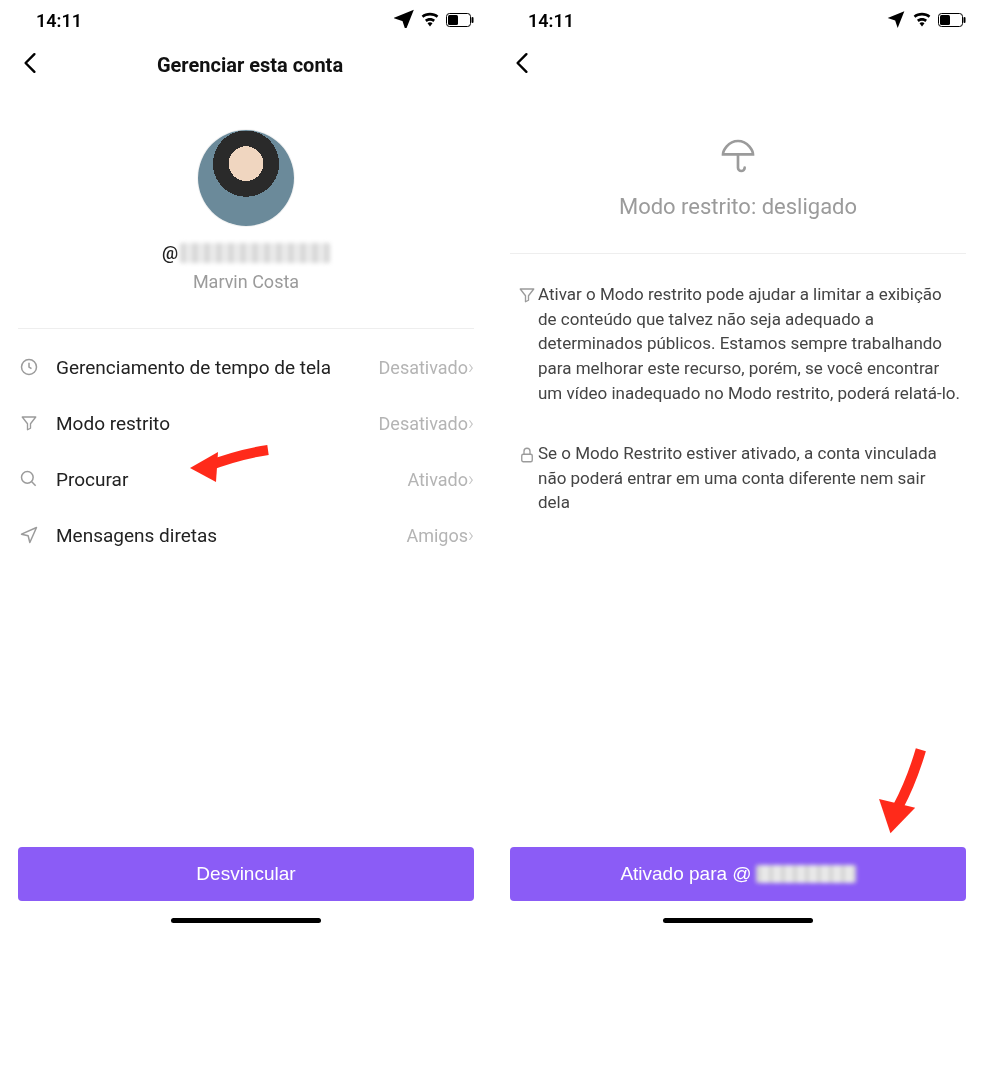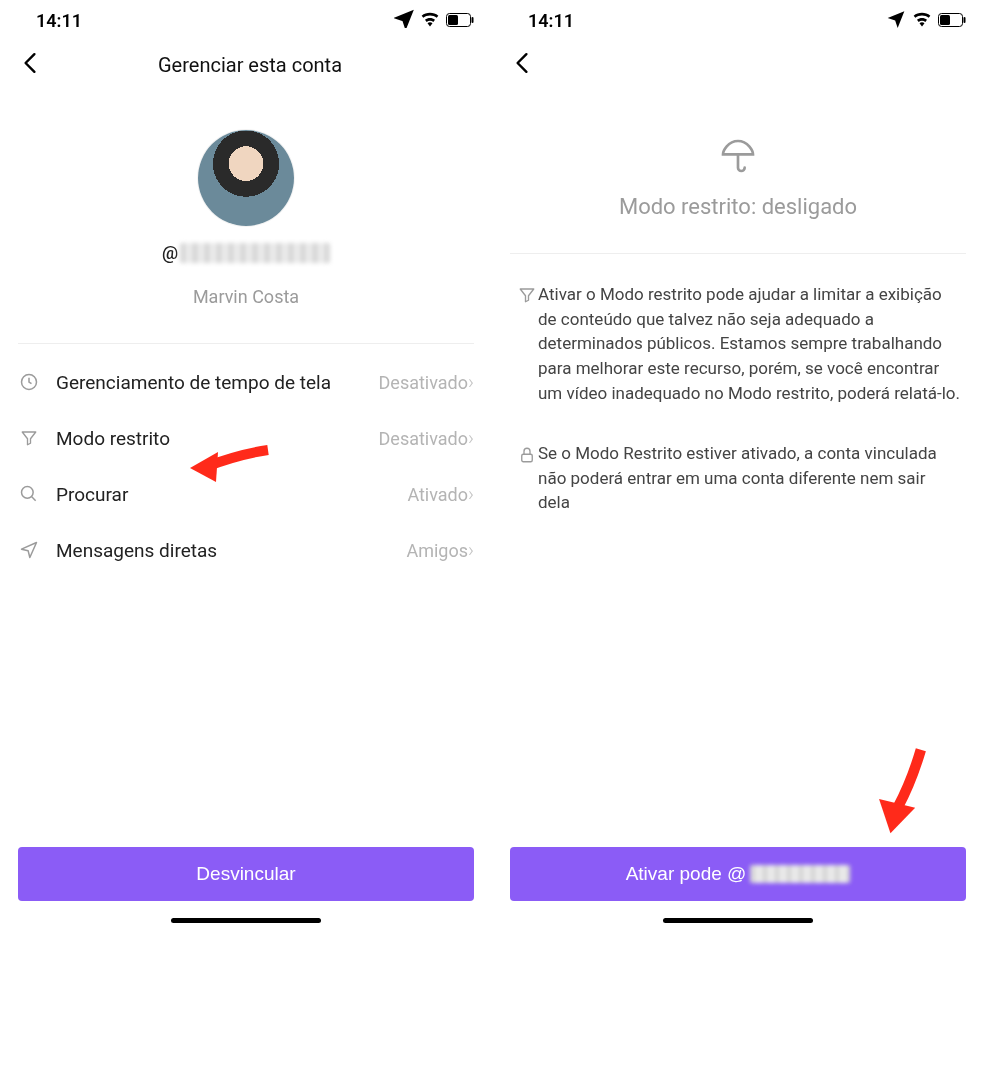--- a/index.html
+++ b/index.html
@@ -33,21 +33,21 @@
     display: flex;
     align-items: center;
     position: relative;
     padding: 0 16px;
   }
   .nav-title {
     position: absolute;
     left: 8px; right: 0;
     text-align: center;
     font-size: 20px;
-    font-weight: 400;
+    font-weight: 700;
     color: #111;
   }
   .back-btn {
     font-size: 26px;
     font-weight: 300;
     color: #000;
     z-index: 2;
     cursor: pointer;
     padding: 0 6px;
   }
@@ -67,21 +67,21 @@
   .handle-row { display:flex; align-items:center; gap:2px; font-size:18px; color:#222; }
   .handle-at { font-weight:500; }
   .blur-block {
     display:inline-block;
     width:150px; height:20px;
     background: repeating-linear-gradient(90deg,#d8d8d8 0 6px,#ececec 6px 12px);
     filter: blur(2px);
     border-radius:2px;
   }
   .blur-small { width:100px; height:18px; }
-  .display-name { color:#9b9b9b; font-size:18px; margin-top:23px; }
+  .display-name { color:#9b9b9b; font-size:18px; margin-top:8px; }
   .divider { height:1px; background:#eee; margin: 10px 18px; }
   .settings-row {
     display:flex; align-items:center;
     padding: 16px 18px;
     cursor:pointer;
   }
   .row-icon {
     width:22px; height:22px;
     margin-right: 16px;
     color:#9b9b9b;
@@ -305,21 +305,21 @@
           <rect x="5" y="11" width="14" height="10" rx="2"></rect>
           <path d="M8 11V7a4 4 0 0 1 8 0v4"></path>
         </svg>
     </span>
     <div class="info-text">Se o Modo Restrito estiver ativado, a conta vinculada não poderá entrar em uma conta diferente nem sair dela</div>
   </div>
 
   <div class="spacer"></div>
 
   <button class="big-btn">
-    <span>Ativar pode @</span>
+    <span>Ativado para @</span>
     <span class="blur-block blur-small"></span>
   </button>
 
   <div class="home-indicator"></div>
 
   <div class="arrow-annot" style="right:50px; bottom:92px; width:70px; height:95px;">
     <svg viewBox="0 0 70 100">
         <path d="M58 6 Q48 40 34 66" stroke="#ff2a1a" stroke-width="11" fill="none"></path>
         <polygon points="26,94 14,58 52,67" fill="#ff2a1a"></polygon>
       </svg>

